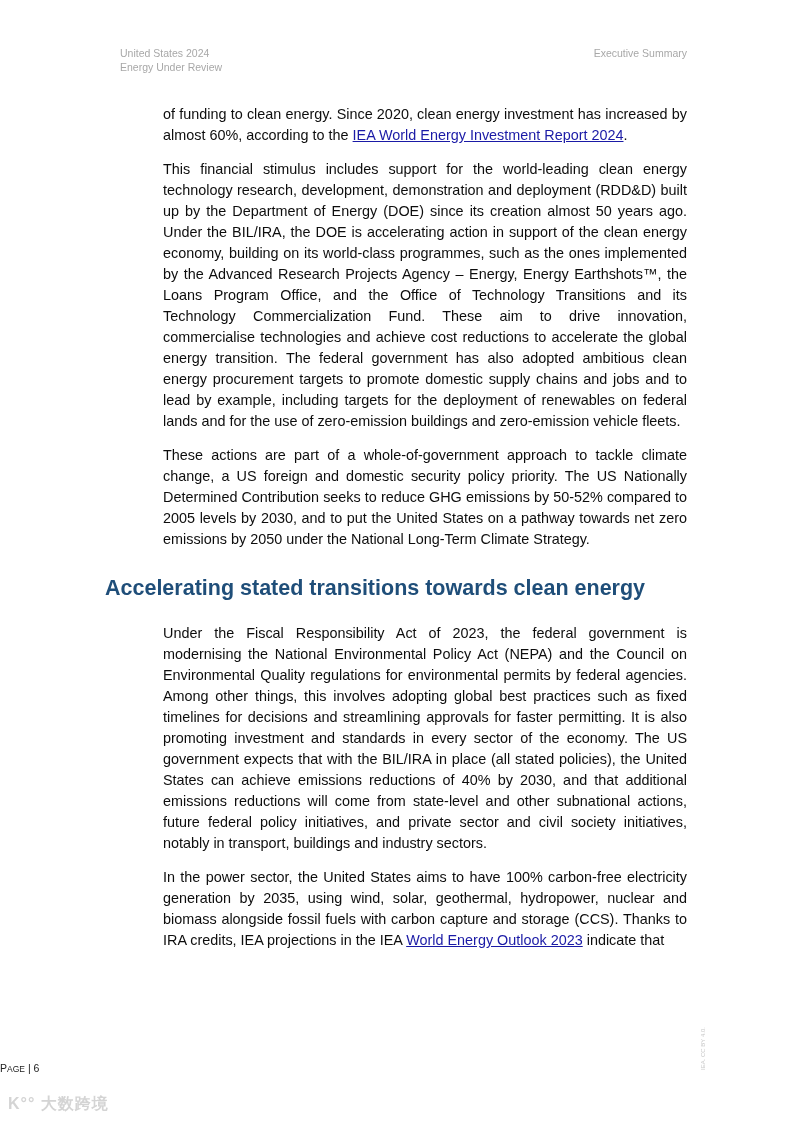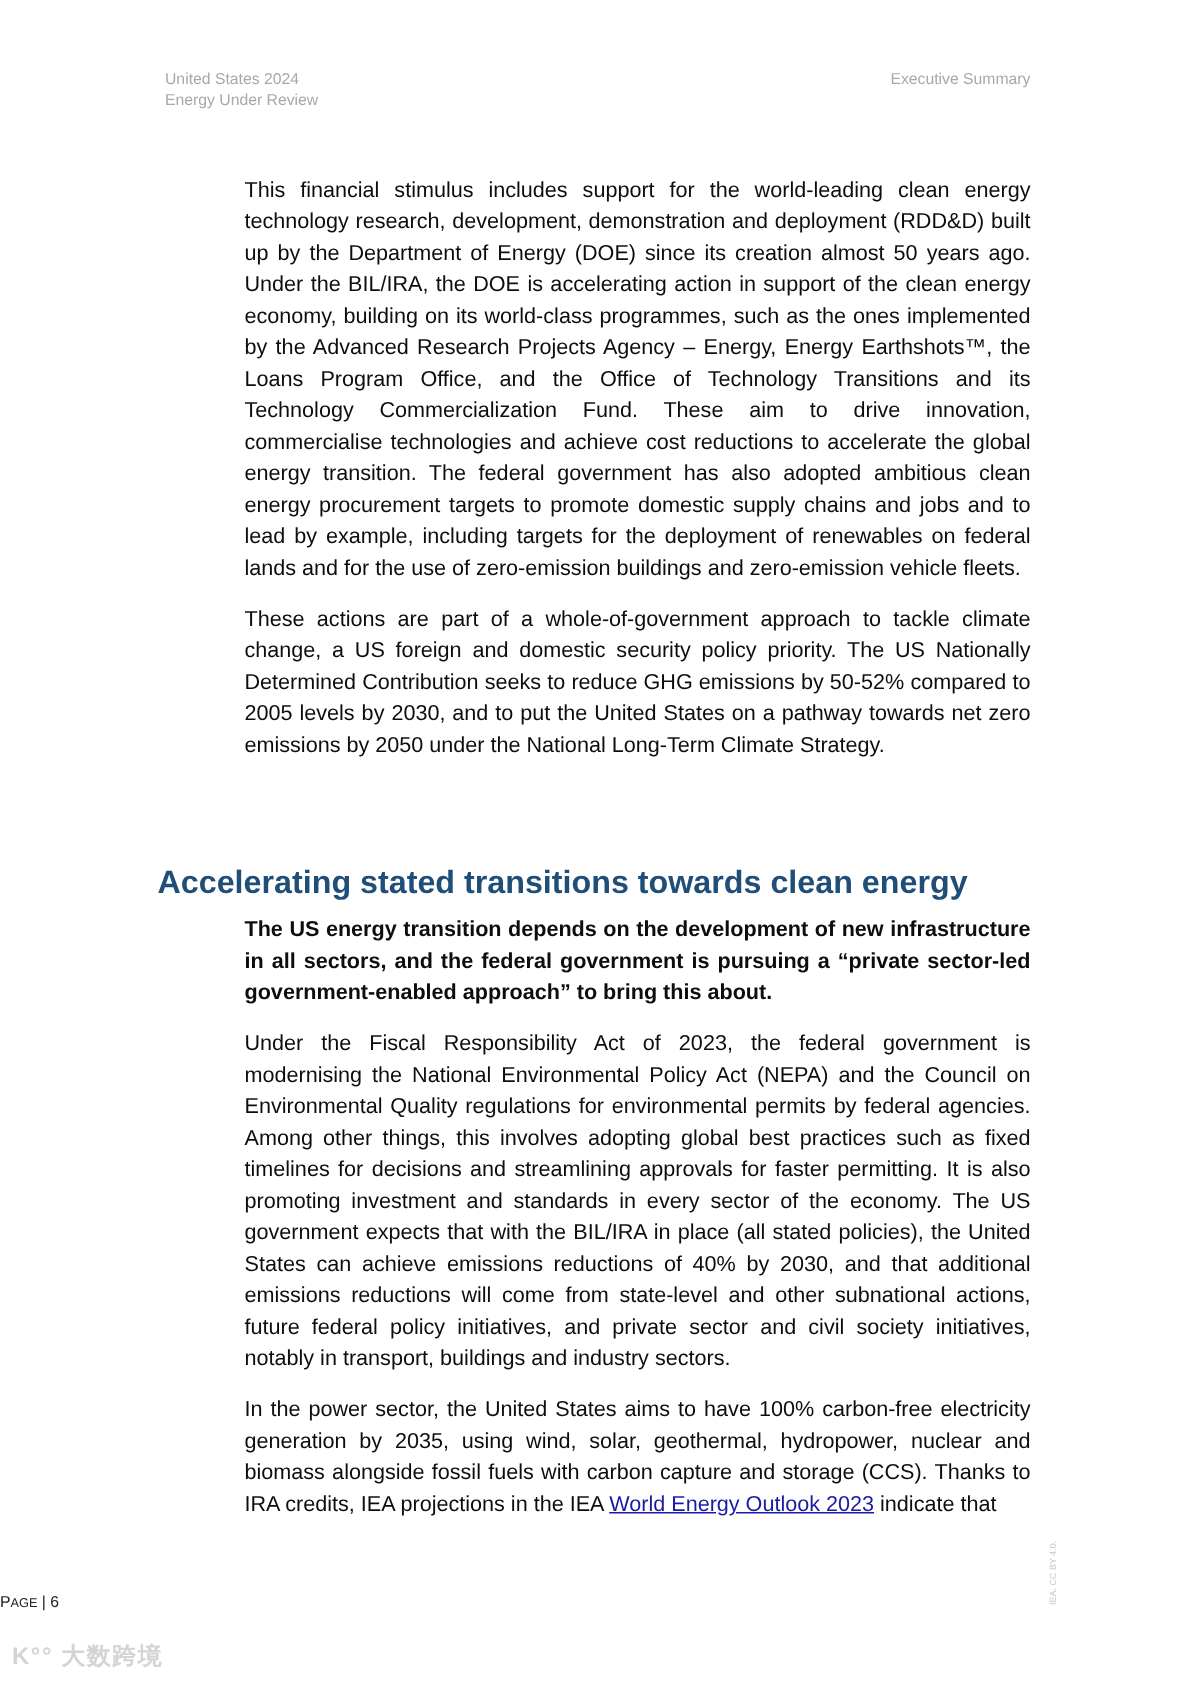--- a/index.html
+++ b/index.html
@@ -1,21 +1,21 @@
 <!DOCTYPE html>
 <html><head>
   <meta charset="utf-8">
   <style>
     html, body { margin: 0; padding: 0; background: #ffffff; }
     body {
       width: 793px; height: 1122px; position: relative; overflow: hidden;
       font-family: "Liberation Sans", sans-serif; color: #000;
     }
     .hdr { position: absolute; top: 46px; font-size: 10.5px; color: #a8a8a8; line-height: 14px; }
-    .hdr-left { left: 110px; }
+    .hdr-left { left: 120px; }
     .hdr-right { right: 106px; text-align: right; }
     .body-block { position: absolute; left: 163px; width: 524px; }
     p.par {
       margin: 0; font-size: 14.4px; line-height: 21px; text-align: justify; color: #0d0d0d;
     }
     a.lnk { color: #1a1aa6; text-decoration: underline; }
     h2.sec {
       position: absolute; left: 105px; top: 576px; margin: 0;
       font-size: 21.5px; font-weight: bold; color: #1f4e79; letter-spacing: 0;
     }
@@ -37,28 +37,28 @@
 </head>
 <body>
 
 <div class="hdr hdr-left">
   <div>United States 2024</div>
   <div>Energy Under Review</div>
 </div>
 <div class="hdr hdr-right">Executive Summary</div>
 
 <div class="body-block" style="top:104px;">
+  <p class="par"><span>of funding to clean energy. Since 2020, clean energy investment has increased by almost 60%, according to the </span><a class="lnk" href="#">IEA World Energy Investment Report 2024</a><span>.</span></p>
   <p class="par" style="margin-top:13px;">This financial stimulus includes support for the world-leading clean energy technology research, development, demonstration and deployment (RDD&amp;D) built up by the Department of Energy (DOE) since its creation almost 50 years ago. Under the BIL/IRA, the DOE is accelerating action in support of the clean energy economy, building on its world-class programmes, such as the ones implemented by the Advanced Research Projects Agency – Energy, Energy Earthshots™, the Loans Program Office, and the Office of Technology Transitions and its Technology Commercialization Fund. These aim to drive innovation, commercialise technologies and achieve cost reductions to accelerate the global energy transition. The federal government has also adopted ambitious clean energy procurement targets to promote domestic supply chains and jobs and to lead by example, including targets for the deployment of renewables on federal lands and for the use of zero-emission buildings and zero-emission vehicle fleets.</p>
   <p class="par" style="margin-top:13px;">These actions are part of a whole-of-government approach to tackle climate change, a US foreign and domestic security policy priority. The US Nationally Determined Contribution seeks to reduce GHG emissions by 50-52% compared to 2005 levels by 2030, and to put the United States on a pathway towards net zero emissions by 2050 under the National Long-Term Climate Strategy.</p>
 </div>
 
 <h2 class="sec">Accelerating stated transitions towards clean energy</h2>
 
 <div class="body-block" style="top:610px;">
-  <p class="par lead">The US energy transition depends on the development of new infrastructure in all sectors, and the federal government is pursuing a “private sector-led government-enabled approach” to bring this about.</p>
   <p class="par" style="margin-top:13px;">Under the Fiscal Responsibility Act of 2023, the federal government is modernising the National Environmental Policy Act (NEPA) and the Council on Environmental Quality regulations for environmental permits by federal agencies. Among other things, this involves adopting global best practices such as fixed timelines for decisions and streamlining approvals for faster permitting. It is also promoting investment and standards in every sector of the economy. The US government expects that with the BIL/IRA in place (all stated policies), the United States can achieve emissions reductions of 40% by 2030, and that additional emissions reductions will come from state-level and other subnational actions, future federal policy initiatives, and private sector and civil society initiatives, notably in transport, buildings and industry sectors.</p>
   <p class="par" style="margin-top:13px;"><span>In the power sector, the United States aims to have 100% carbon-free electricity generation by 2035, using wind, solar, geothermal, hydropower, nuclear and biomass alongside fossil fuels with carbon capture and storage (CCS). Thanks to IRA credits, IEA projections in the IEA </span><a class="lnk" href="#">World Energy Outlook 2023</a><span> indicate that</span></p>
 </div>
 
 <div class="footer-page"><span>P</span><span class="sc">AGE</span><span> | </span><span>6</span></div>
 
 <div class="license">IEA. CC BY 4.0.</div>
 <div class="watermark">K°° 大数跨境</div>
 
 </body></html>

